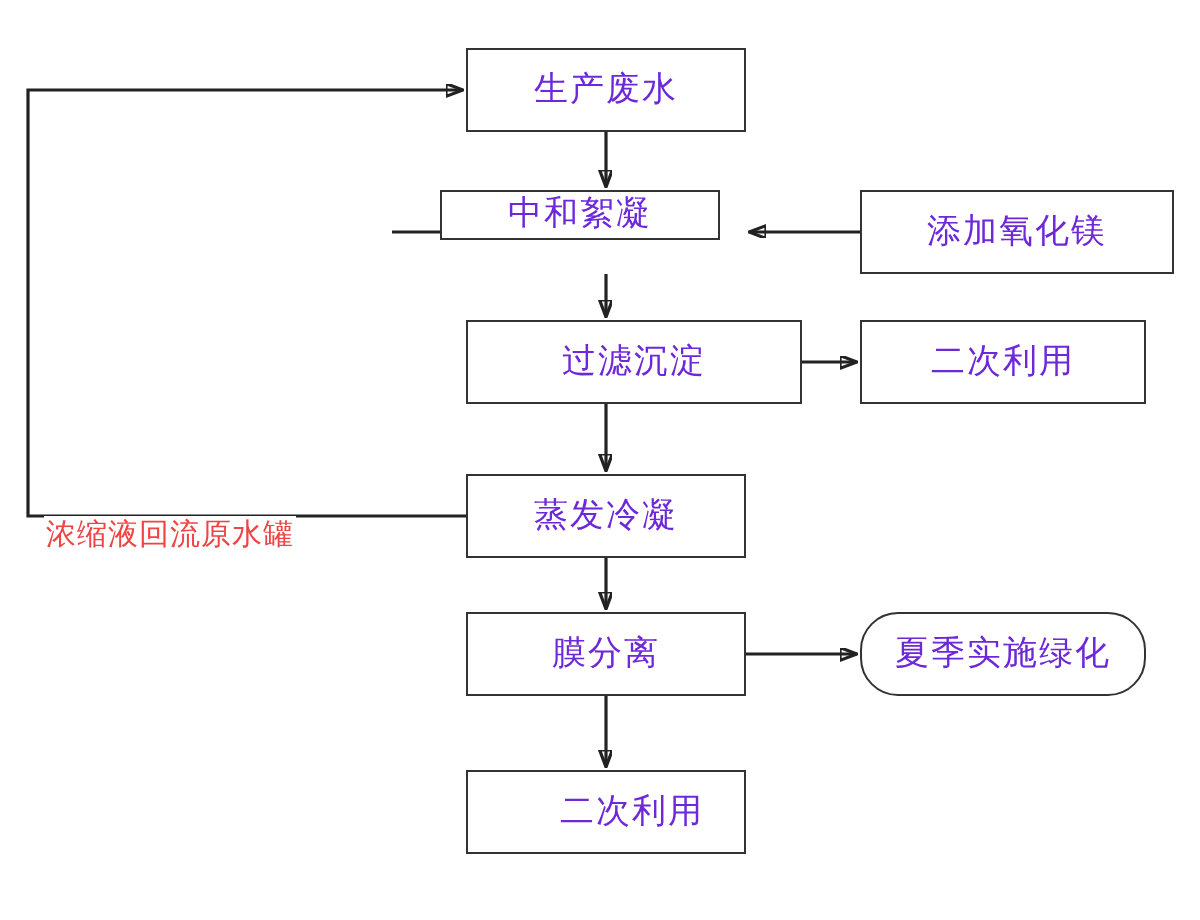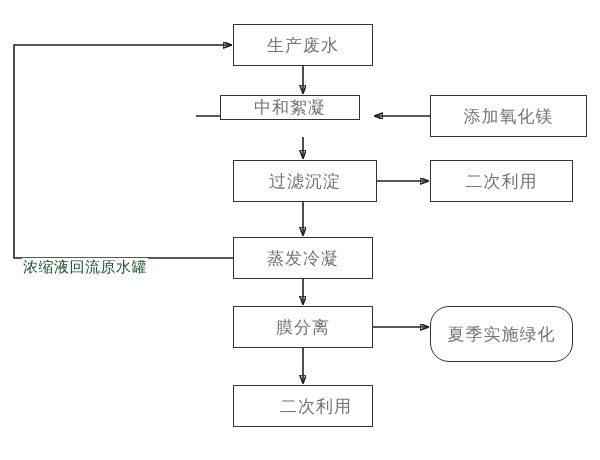--- a/index.html
+++ b/index.html
@@ -16,29 +16,29 @@
     overflow: hidden;
   }
   .node {
     position: absolute;
     box-sizing: border-box;
     border: 1px solid #333333;
     background: #ffffff;
     display: flex;
     align-items: center;
     justify-content: center;
-    color: #737373;
+    color: #6d28d9;
     font-size: 17px;
     letter-spacing: 1px;
     line-height: 1.1;
     white-space: nowrap;
   }
   .free-label {
     position: absolute;
-    color: #14532d;
+    color: #ef4444;
     font-size: 15px;
     letter-spacing: 0.5px;
     white-space: nowrap;
     background: #ffffff;
     padding: 0 1px;
   }
   svg.links {
     position: absolute;
     left: 0;
     top: 0;
@@ -91,37 +91,37 @@
 
 
   <div class="node" style="left:220px; top:95px; width:140px; height:25px;">
     <span>中和絮凝</span>
   </div>
 
   <div class="node" style="left:430px; top:95px; width:157px; height:42px;">
     <span>添加氧化镁</span>
   </div>
 
-  <div class="node" style="left:233px; top:160px; width:144px; height:42px;">
+  <div class="node" style="left:233px; top:160px; width:168px; height:42px;">
     <span>过滤沉淀</span>
   </div>
 
   <div class="node" style="left:430px; top:160px; width:143px; height:42px;">
     <span>二次利用</span>
   </div>
 
   <div class="node" style="left:233px; top:237px; width:140px; height:42px;">
     <span>蒸发冷凝</span>
   </div>
 
   <div class="node" style="left:233px; top:306px; width:140px; height:42px;">
     <span>膜分离</span>
   </div>
 
-  <div class="node" style="left:430px; top:306px; width:143px; height:56px;border-radius:19px;">
+  <div class="node" style="left:430px; top:306px; width:143px; height:42px;border-radius:19px;">
     <span>夏季实施绿化</span>
   </div>
 
   <div class="node" style="left:233px; top:385px; width:140px; height:42px;padding-left:26px;">
     <span>二次利用</span>
   </div>
 
   <div class="free-label" style="left:22px; top:258px;">
     <span>浓缩液回流原水罐</span>
   </div>

